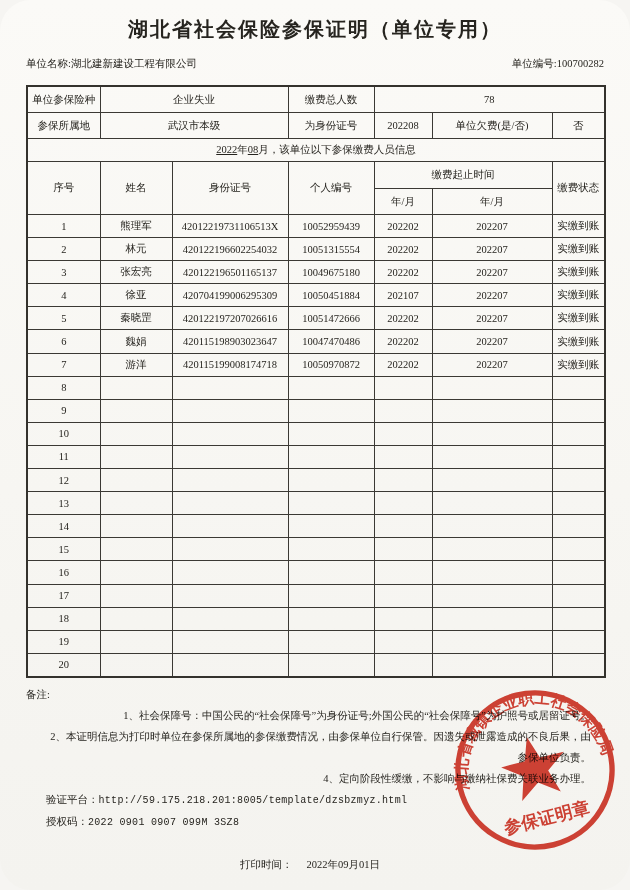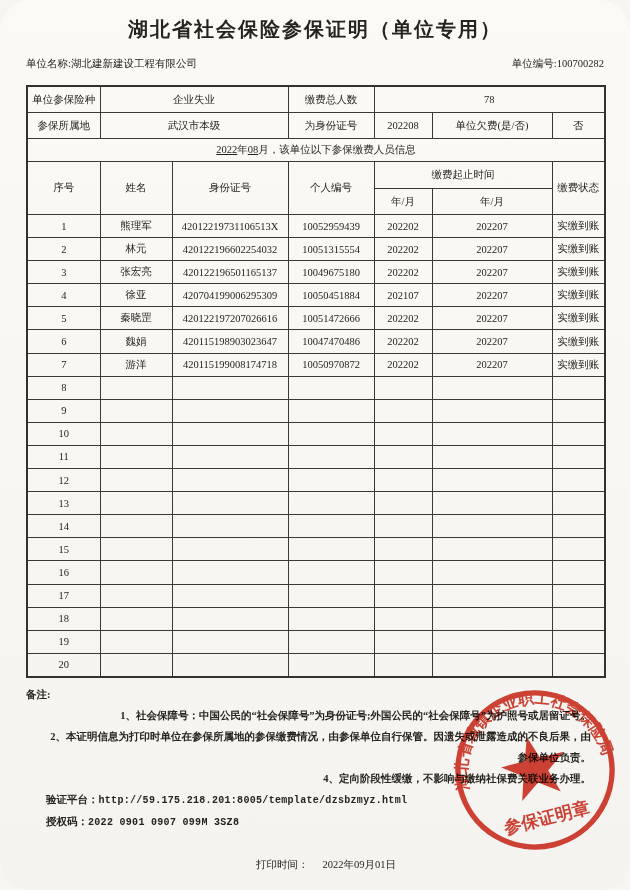--- a/index.html
+++ b/index.html
@@ -51,29 +51,28 @@
   tr.period-row td{height:22px;}
   tr.head-row th{height:26px;}
   tr.subhead-row th{height:25px;}
   tr.data-row td{height:22.1px;}
   .u{text-decoration:underline;}
   .notes{
     margin-top:6px;
     font-size:10.5px;
     line-height:21px;
     position:relative;
-    font-weight:bold;
   }
   .notes .note-label{margin-left:0;}
   .notes .note-item{margin-left:20px;width:545px;white-space:normal;text-align:right;}
   .notes .note-plain{margin-left:20px;}
   .url-text{font-family:"Liberation Mono","DejaVu Sans Mono",monospace;font-size:10px;letter-spacing:.3px;}
   .print-line{
     position:absolute;
-    left:256px;top:858px;
+    left:240px;top:858px;
     font-size:10.5px;
   }
   .print-line span{margin-right:14px;}
   .seal{
     position:absolute;
     left:449px;top:686px;
     width:172px;height:168px;
     transform:rotate(-14deg);
     opacity:.88;
     mix-blend-mode:multiply;

